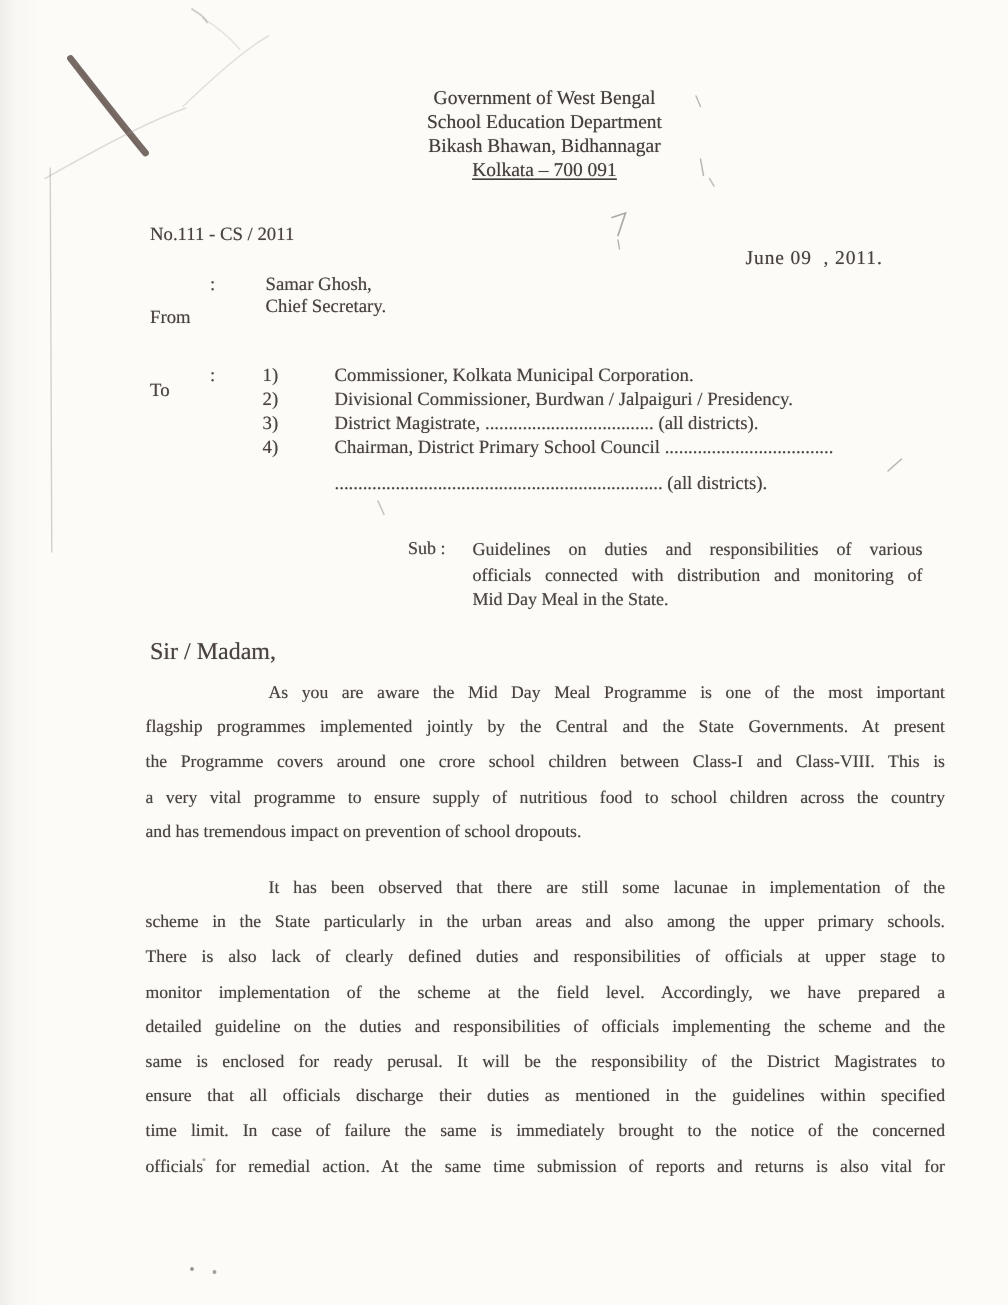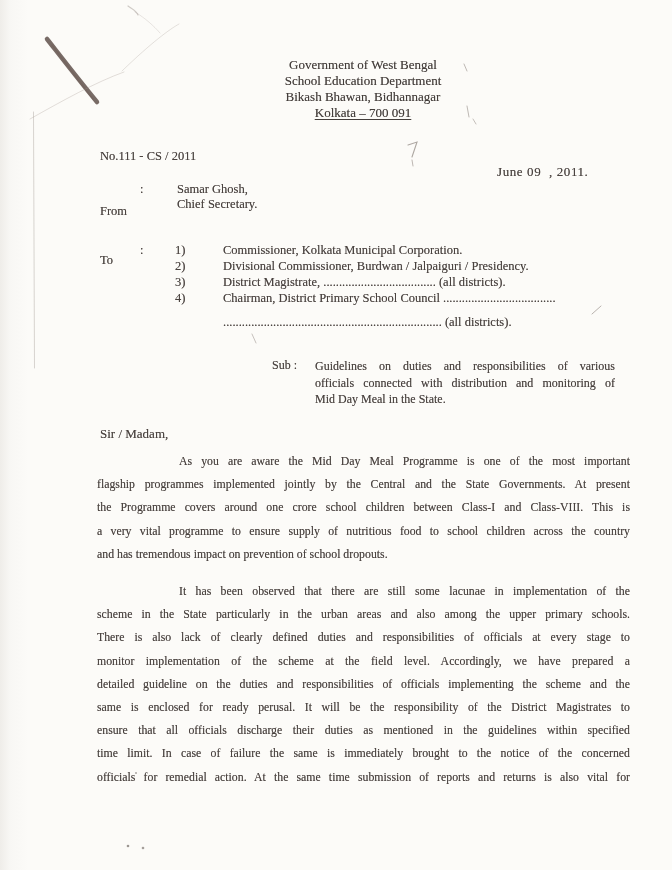--- a/index.html
+++ b/index.html
@@ -97,34 +97,34 @@
 
   <div class="abs txt toitem" style="left:223px; top:315px;">...................................................................... (all districts).</div>
 
   <div class="abs txt" style="left:272px; top:358px; font-size:12px;">Sub :</div>
   <div class="abs" style="left:315px; top:358px;">
     <div class="subline jl txt">Guidelines on duties and responsibilities of various</div>
     <div class="subline jl txt">officials connected with distribution and monitoring of</div>
     <div class="subline ll txt">Mid Day Meal in the State.</div>
   </div>
 
-  <div class="abs txt" style="left:100px; top:426px; font-size:13px;">Sir / Madam,</div>
+  <div class="abs txt" style="left:100px; top:426px; font-size:16px;">Sir / Madam,</div>
 
   <div class="abs body-block">
     <div>
       <div class="bline jl indent txt">As you are aware the Mid Day Meal Programme is one of the most important</div>
       <div class="bline jl txt">flagship programmes implemented jointly by the Central and the State Governments. At present</div>
       <div class="bline jl txt">the Programme covers around one crore school children between Class-I and Class-VIII. This is</div>
       <div class="bline jl txt">a very vital programme to ensure supply of nutritious food to school children across the country</div>
       <div class="bline ll txt">and has tremendous impact on prevention of school dropouts.</div>
     </div>
     <div class="para2">
       <div class="bline jl indent txt">It has been observed that there are still some lacunae in implementation of the</div>
       <div class="bline jl txt">scheme in the State particularly in the urban areas and also among the upper primary schools.</div>
-      <div class="bline jl txt">There is also lack of clearly defined duties and responsibilities of officials at every stage to</div>
+      <div class="bline jl txt">There is also lack of clearly defined duties and responsibilities of officials at upper stage to</div>
       <div class="bline jl txt">monitor implementation of the scheme at the field level. Accordingly, we have prepared a</div>
       <div class="bline jl txt">detailed guideline on the duties and responsibilities of officials implementing the scheme and the</div>
       <div class="bline jl txt">same is enclosed for ready perusal. It will be the responsibility of the District Magistrates to</div>
       <div class="bline jl txt">ensure that all officials discharge their duties as mentioned in the guidelines within specified</div>
       <div class="bline jl txt">time limit. In case of failure the same is immediately brought to the notice of the concerned</div>
       <div class="bline jl txt">officials for remedial action. At the same time submission of reports and returns is also vital for</div>
     </div>
   </div>
 
 </div>

